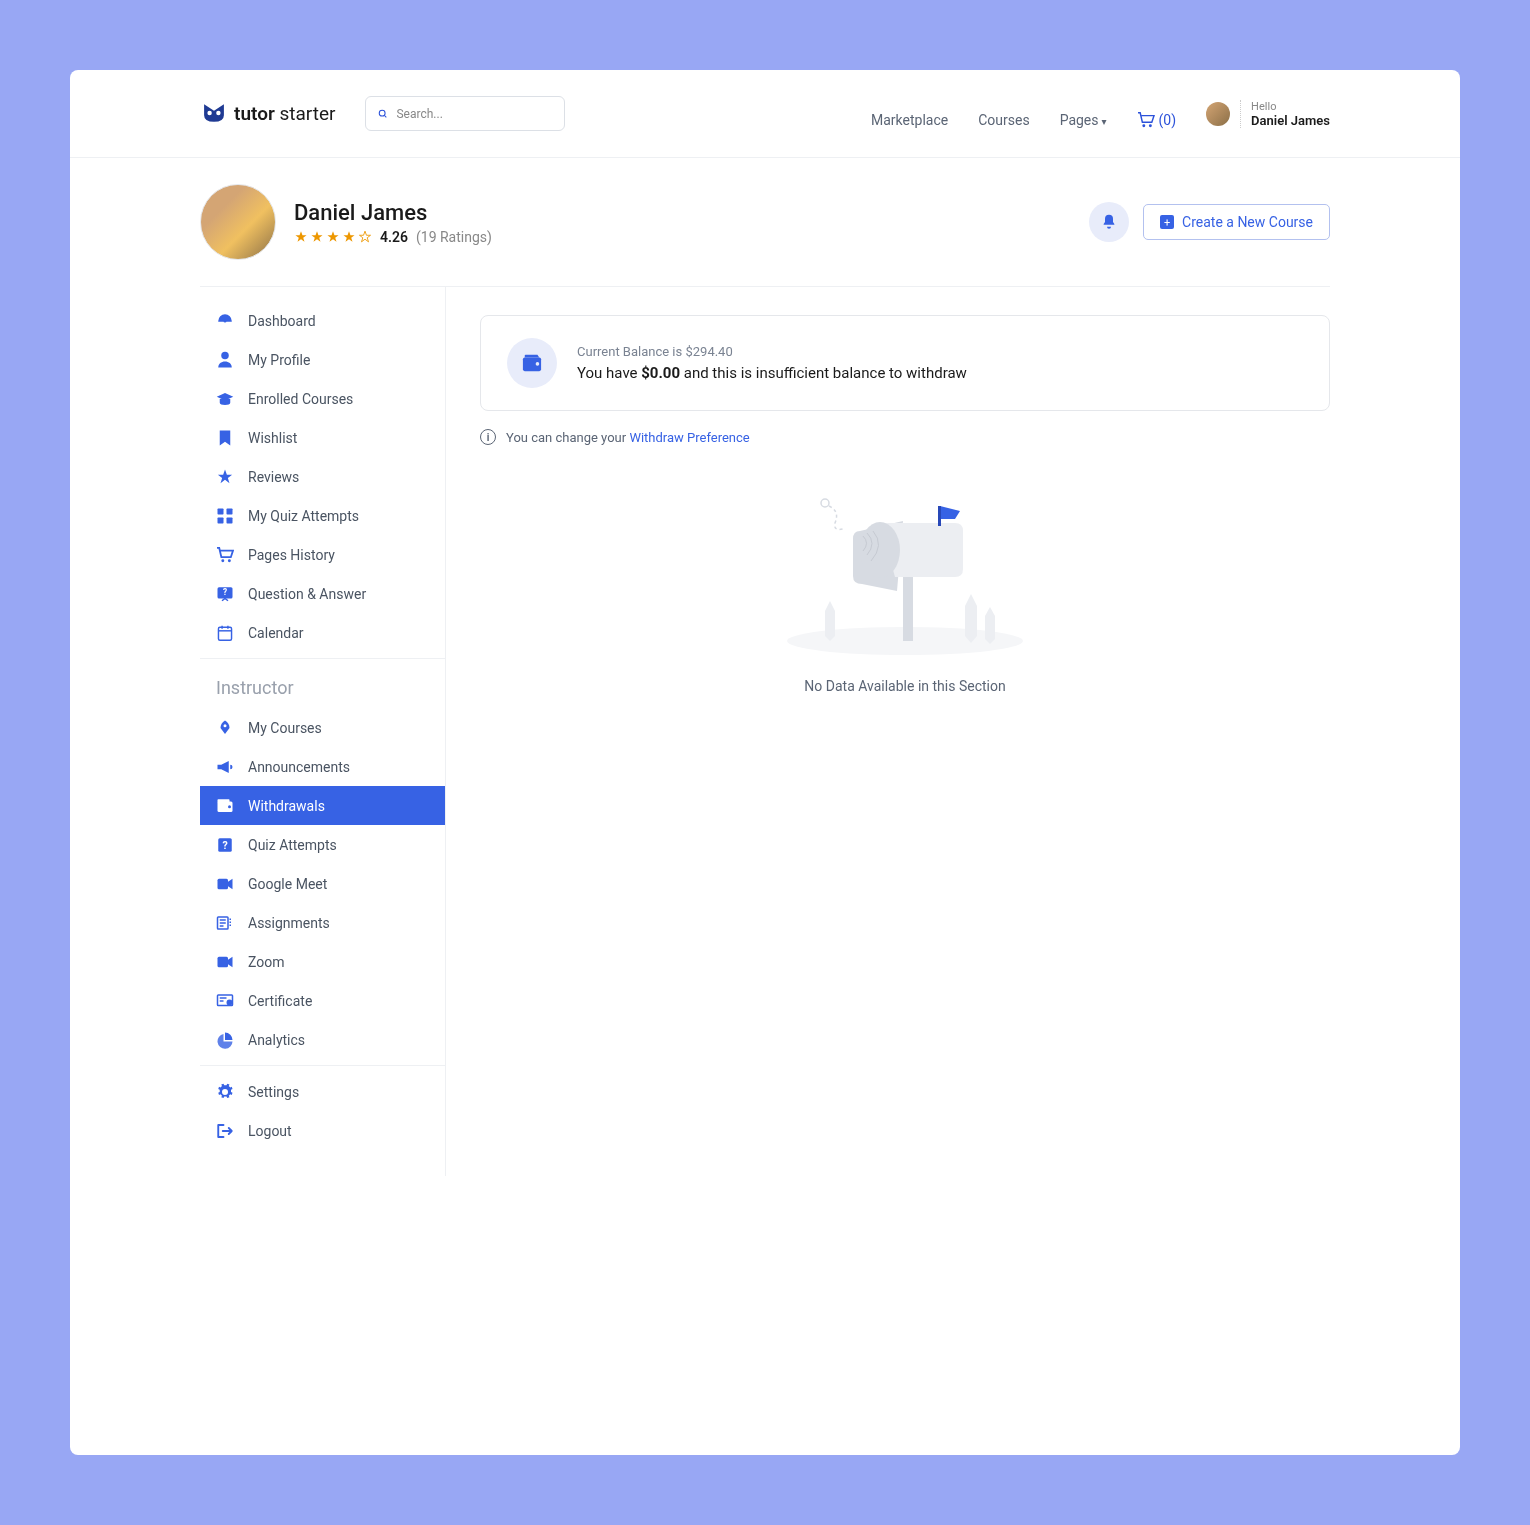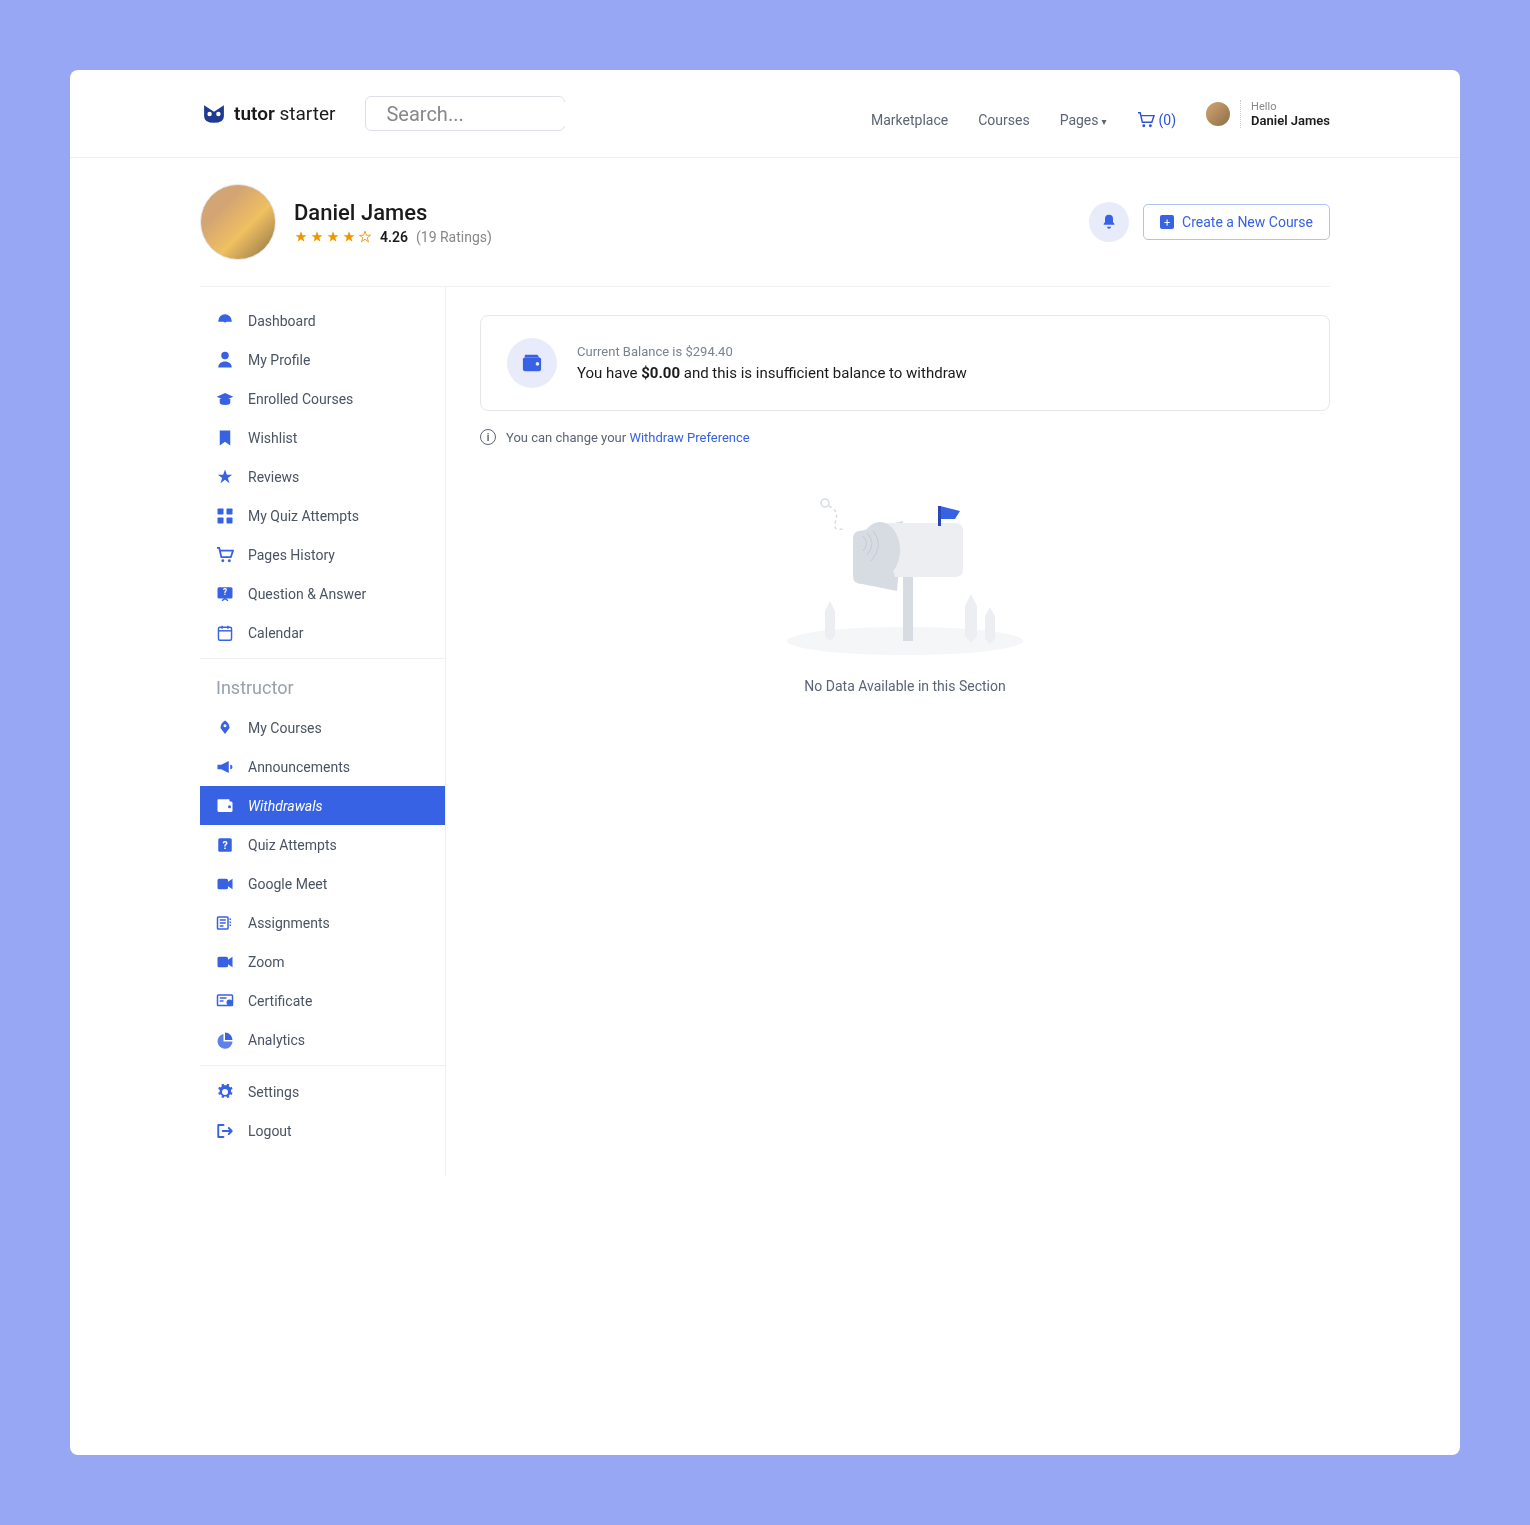--- a/index.html
+++ b/index.html
@@ -1,23 +1,23 @@
 <!DOCTYPE html>
 <html><head>
 <meta charset="utf-8">
 <style>
 * { margin: 0; padding: 0; box-sizing: border-box; font-family: -apple-system, BlinkMacSystemFont, "Segoe UI", Roboto, sans-serif; }
 body { background: #98a7f4; padding: 70px; }
 .app-container { background: #fff; border-radius: 8px; min-height: 1385px; }
 .header { display: flex; align-items: center; padding: 26px 130px; border-bottom: 1px solid #eef0f3; }
-.logo { display: flex; align-items: center; gap: 6px; font-size: 19px; color: #1a1a1a; font-weight: 400; }
+.logo { display: flex; align-items: flex-start; gap: 6px; font-size: 19px; color: #1a1a1a; font-weight: 400; }
 .logo-icon { width: 28px; height: 22px; color: #1f3a93; }
 .logo b { font-weight: 600; }
 .search-box { margin-left: 30px; width: 200px; height: 35px; border: 1px solid #dce0e6; border-radius: 6px; display: flex; align-items: center; padding: 0 12px; gap: 8px; }
-.search-box input { border: none; outline: none; font-size: 20px; flex: 1; color: #333; }
+.search-box input { border: none; outline: none; font-size: 12px; flex: 1; color: #333; }
 .search-box input::placeholder { color: #888; }
 .search-icon { width: 14px; height: 14px; color: #2c52da; }
 .nav-links { margin-left: auto; display: flex; align-items: flex-end; gap: 30px; font-size: 14px; color: #5b6575; }
 .nav-link { cursor: pointer; }
 .dropdown-caret { font-size: 10px; margin-left: 3px; }
 .cart { display: flex; align-items: center; gap: 4px; color: #2c52da; cursor: pointer; font-size: 14px; }
 .user-info { display: flex; align-items: center; gap: 10px; }
 .avatar-sm { width: 24px; height: 24px; border-radius: 50%; background: linear-gradient(135deg, #d4a574, #8b6f47); }
 .user-text { font-size: 11px; color: #888; border-left: 1px dotted #ccc; padding-left: 10px; }
 .user-text .username { font-size: 13px; font-weight: 600; color: #1a1a1a; }
@@ -37,21 +37,21 @@
 .create-btn { border: 1px solid #b3c1ef; color: #3762e4; background: #fff; padding: 9px 16px; border-radius: 5px; font-size: 14px; cursor: pointer; display: flex; align-items: center; gap: 8px; }
 .create-btn .plus { width: 14px; height: 14px; background: #3762e4; color: #fff; display: flex; align-items: center; justify-content: center; border-radius: 2px; font-size: 11px; line-height: 1; }
 
 .content-area { display: flex; padding: 0 130px; }
 .sidebar { width: 246px; border-top: 1px solid #eef0f3; border-right: 1px solid #eef0f3; padding-top: 14px; padding-bottom: 14px; }
 .sidebar-section { border-bottom: 1px solid #eef0f3; padding-bottom: 6px; margin-bottom: 6px; }
 .sidebar-section:last-child { border-bottom: none; }
 .sidebar-heading { font-size: 18px; color: #99a0ac; padding: 12px 16px 10px; }
 .sidebar-item { display: flex; align-items: center; gap: 14px; padding: 0 16px; height: 39px; font-size: 14px; color: #4a5462; cursor: pointer; }
 .sidebar-item .s-icon { width: 18px; height: 18px; color: #3762e4; display: flex; align-items: center; justify-content: center; }
-.sidebar-item.active { background: #3762e4; color: #fff; font-style: italic; }
+.sidebar-item.active { background: #3762e4; color: #fff; }
 .sidebar-item.active .s-icon { color: #fff; }
 
 .main { flex: 1; border-top: 1px solid #eef0f3; padding: 28px 0 28px 34px; }
 .page-title { font-size: 18px; font-weight: 500; color: #1a1a1a; margin-bottom: 22px; }
 .balance-card { border: 1px solid #e5e7eb; border-radius: 8px; padding: 22px 26px; display: flex; align-items: center; gap: 20px; margin-bottom: 18px; }
 .wallet-icon-wrap { width: 50px; height: 50px; border-radius: 50%; background: #e8ecfa; display: flex; align-items: center; justify-content: center; color: #3762e4; }
 .balance-text .line1 { font-size: 13px; color: #7a8392; margin-bottom: 5px; }
 .balance-text .line2 { font-size: 15px; color: #1a1a1a; }
 .balance-text .line2 b { font-weight: 700; }
 .pref-row { display: flex; align-items: center; gap: 10px; font-size: 13px; color: #5b6575; margin-bottom: 36px; }

